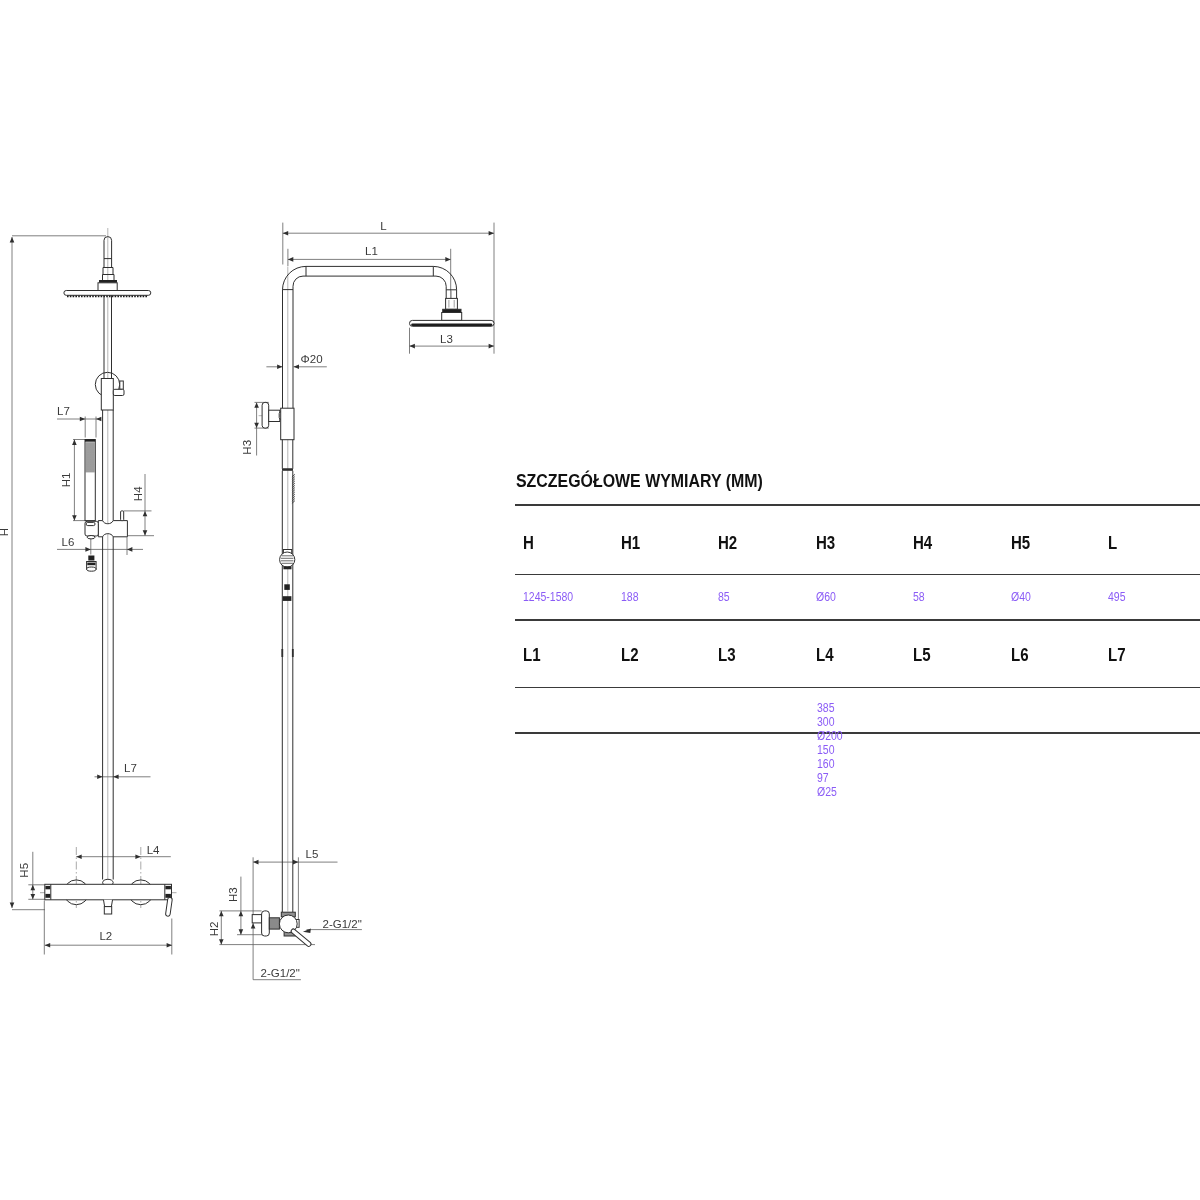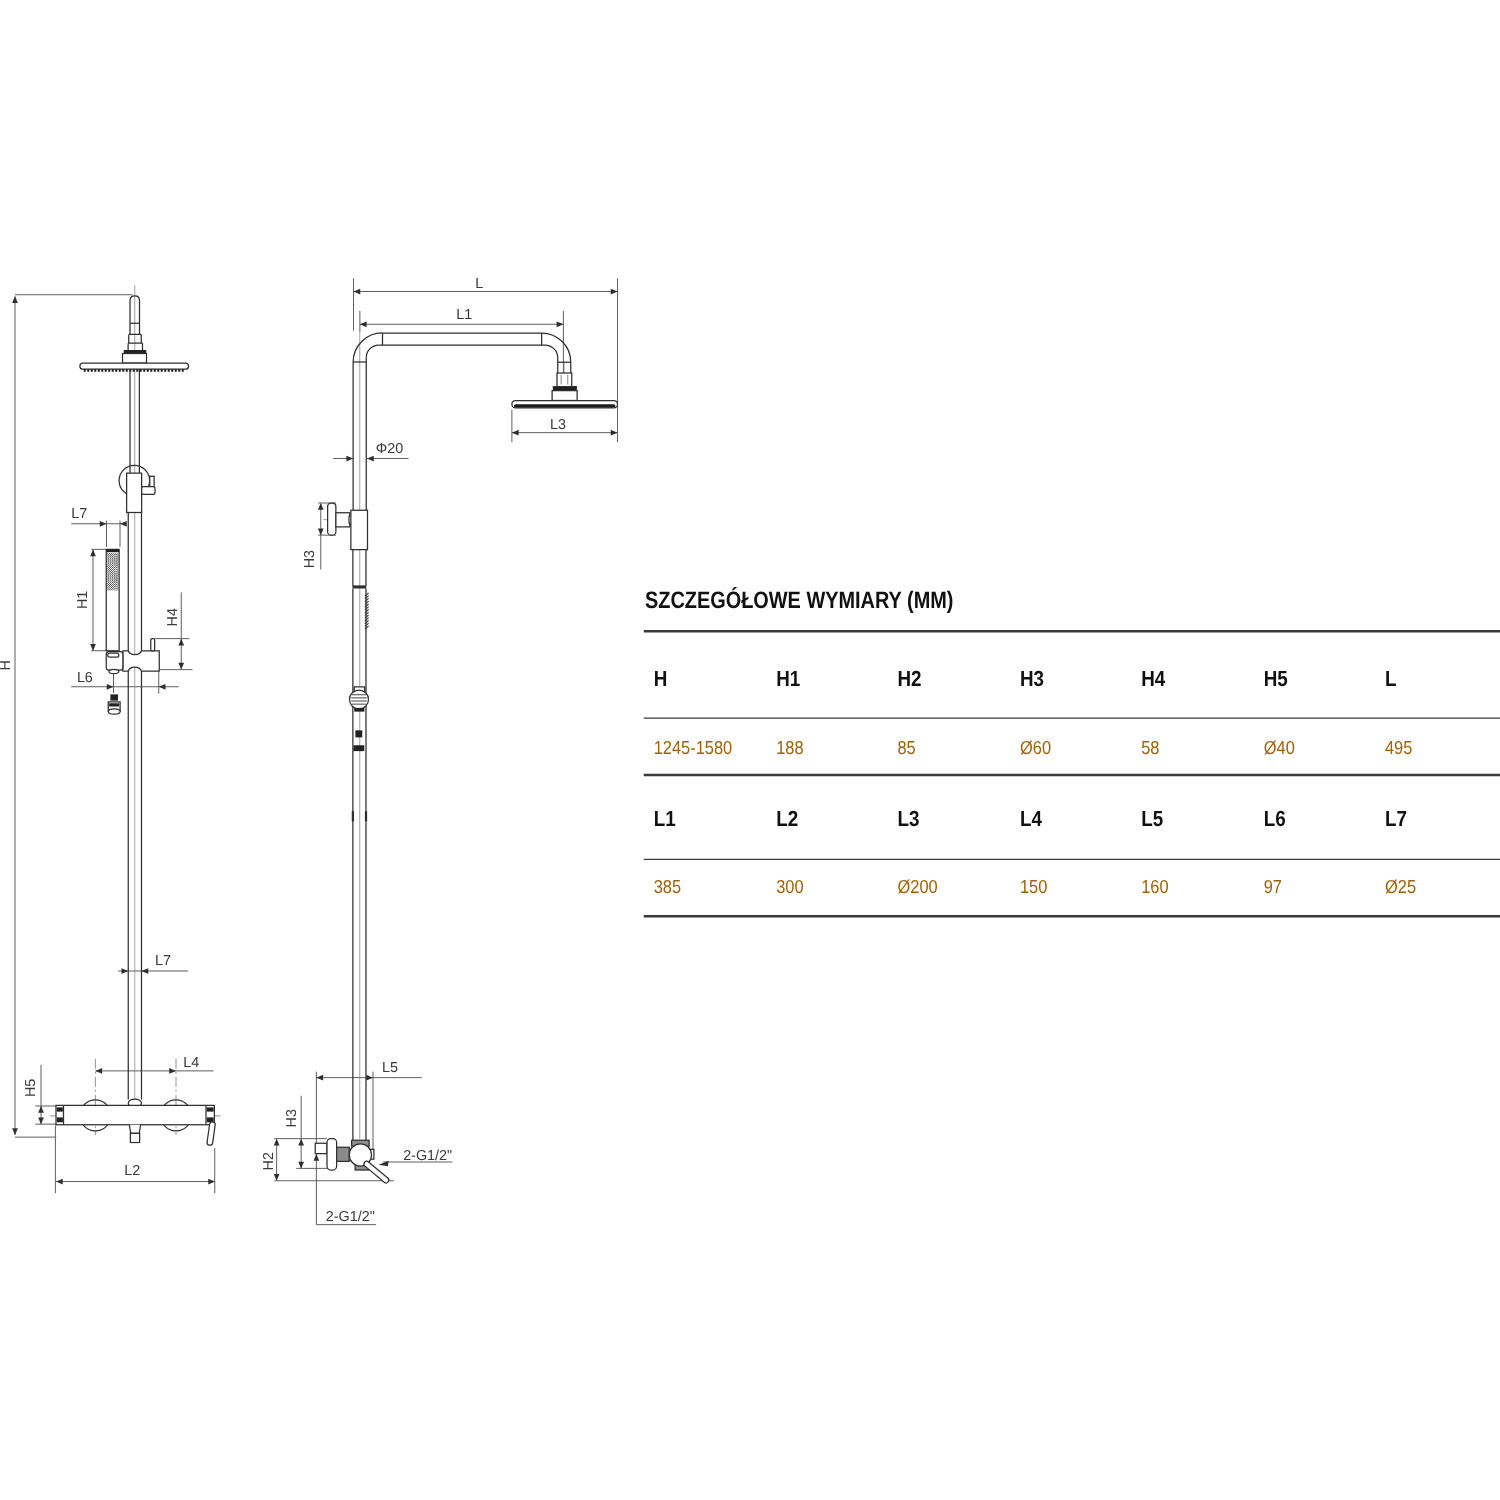--- a/index.html
+++ b/index.html
@@ -4,21 +4,21 @@
 <style>
   html,body{margin:0;padding:0;background:#fff;width:1200px;height:1200px;overflow:hidden;}
   body{font-family:"Liberation Sans", sans-serif;position:relative;}
   .abs{position:absolute;}
   .tline{position:absolute;left:515px;width:685px;background:#3a3a3a;}
   .trow{position:absolute;left:515px;width:685px;display:flex;}
   .trow div{width:97.5px;padding-left:8px;box-sizing:border-box;white-space:nowrap;}
   .trow span{display:inline-block;transform-origin:0 50%;}
   .hrow{font-weight:bold;font-size:17.5px;color:#111;}
   .hrow span{transform:scaleX(0.86);}
-  .drow{font-size:15px;color:#a16207;align-items:center;}
+  .drow{font-size:12px;color:#8b5cf6;align-items:center;}
   .drow span{transform:scaleX(0.875);}
 </style>
 </head>
 <body>
 <svg class="abs" style="left:0;top:0" width="1200" height="1200" viewBox="0 0 1200 1200" fill="none">
 <defs>
 <pattern id="xh" width="1.7" height="1.7" patternUnits="userSpaceOnUse">
 <path d="M0 0 L1.7 1.7 M1.7 0 L0 1.7" stroke="#3f3f3f" stroke-width="0.45"></path>
 </pattern>
 </defs>
@@ -270,21 +270,21 @@
   </div>
 <div class="trow hrow" style="top:645px;">
     <div><span>L1</span></div>
     <div><span>L2</span></div>
     <div><span>L3</span></div>
     <div><span>L4</span></div>
     <div><span>L5</span></div>
     <div><span>L6</span></div>
     <div><span>L7</span></div>
   </div>
-<div class="trow drow" style="top:701px;">
+<div class="trow drow" style="top:701px;flex-direction:column;">
     <div><span>385</span></div>
     <div><span>300</span></div>
     <div><span>Ø200</span></div>
     <div><span>150</span></div>
     <div><span>160</span></div>
     <div><span>97</span></div>
     <div><span>Ø25</span></div>
   </div>
 
 </body></html>

